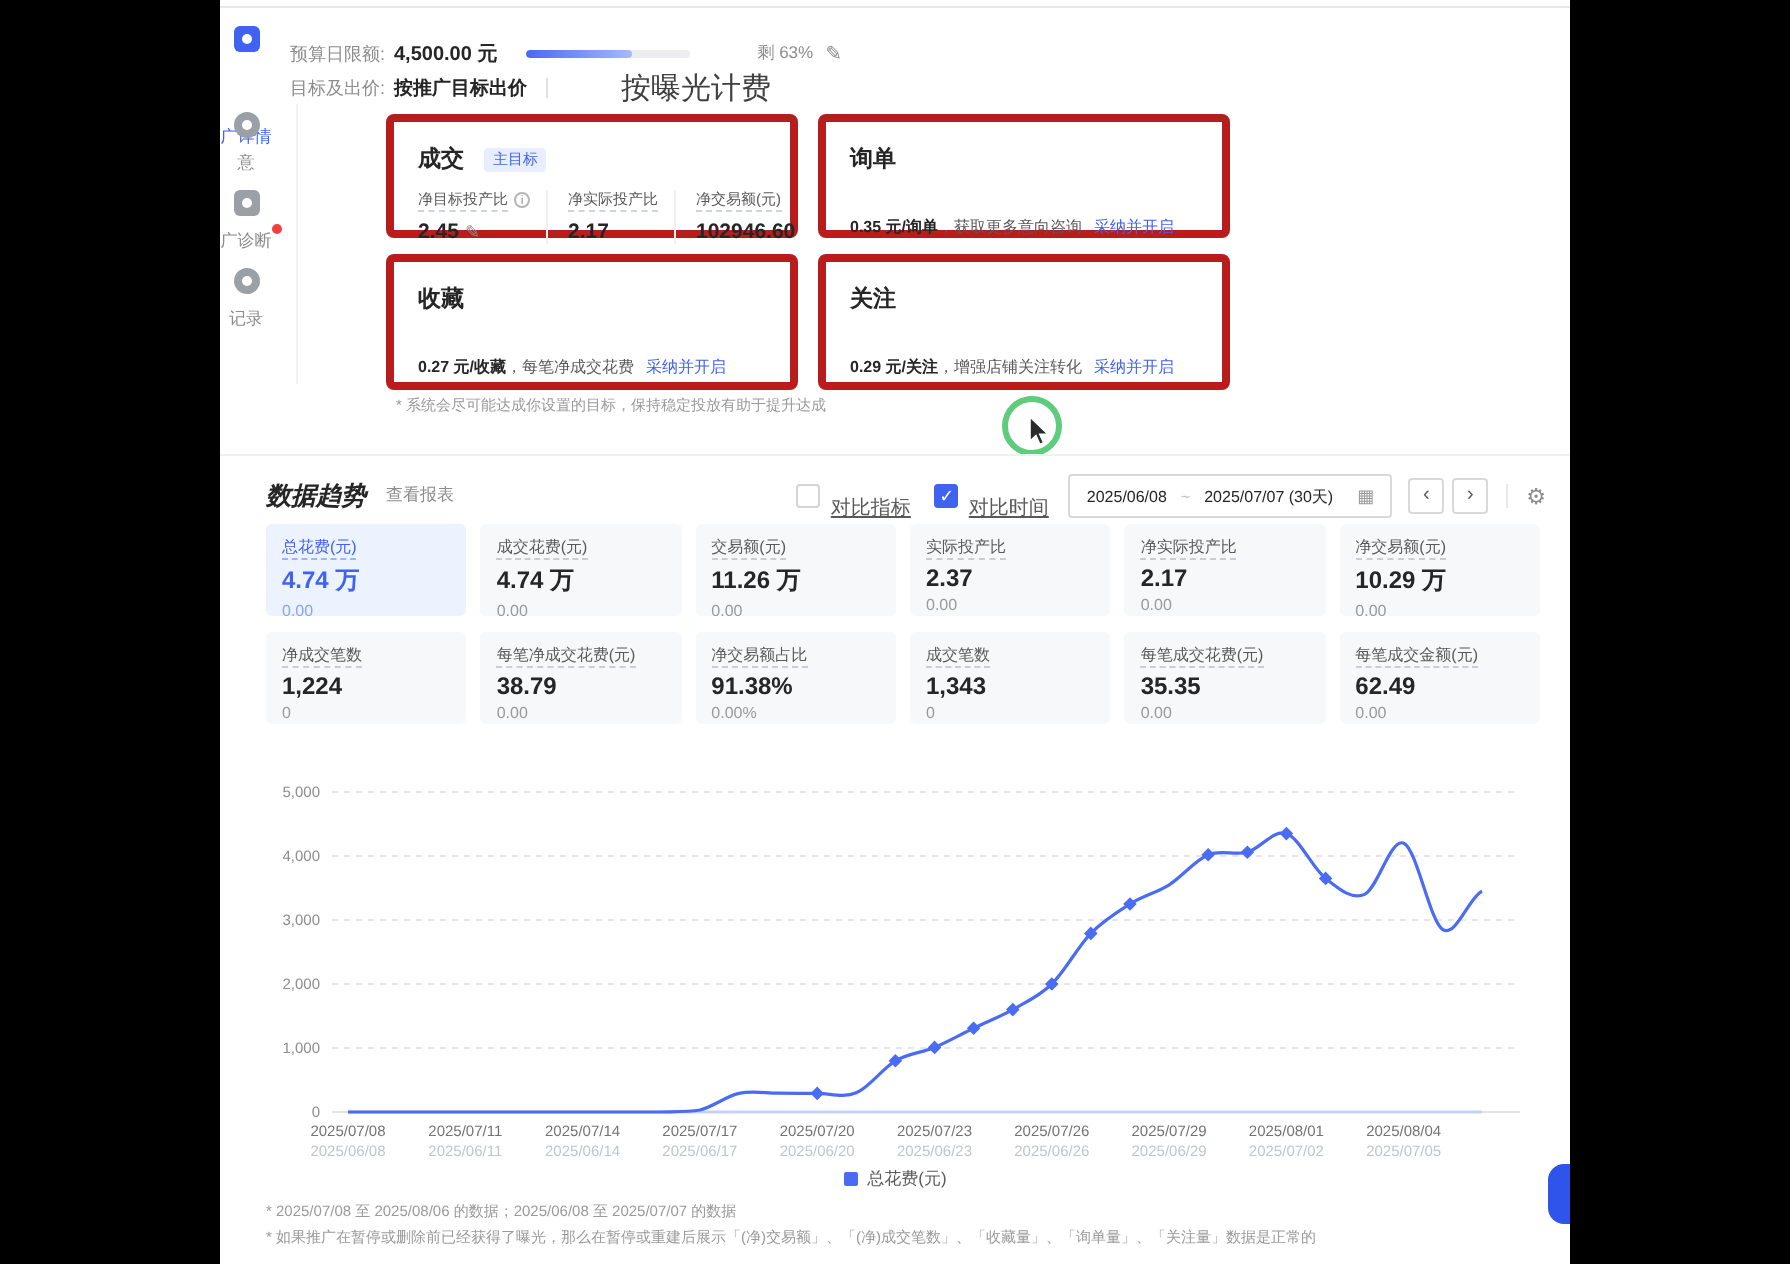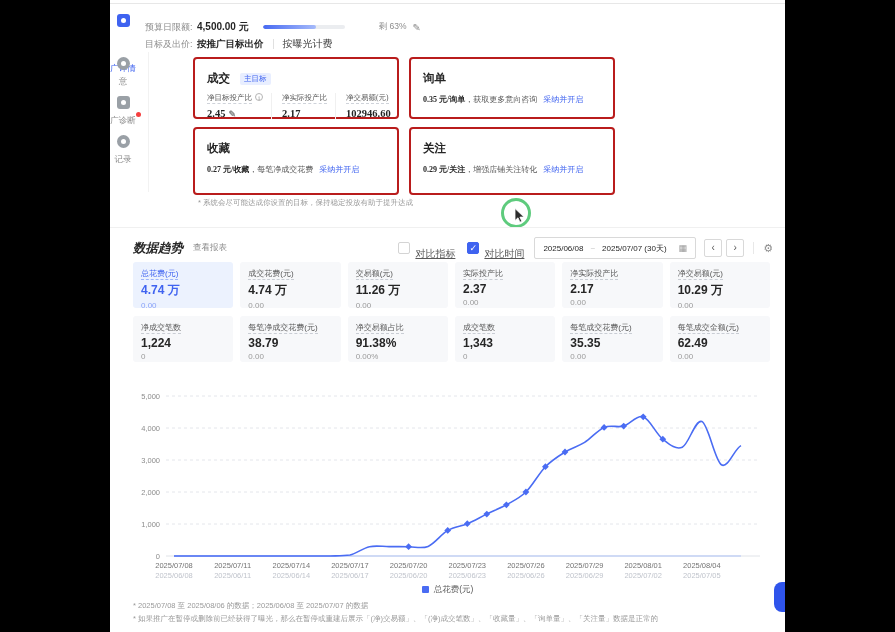--- a/index.html
+++ b/index.html
@@ -23,38 +23,38 @@
   
   .hrow { position:absolute; left:35px; display:flex; align-items:center; height:18px; }
   .hrow .lbl { width:52px; font-size:9px; color:#8c8c8c; white-space:nowrap; }
   .budget-val { font-size:10px; font-weight:bold; color:#262626; margin-right:14px; white-space:nowrap; }
   .progress { width:82px; height:4px; border-radius:2px; background:#ebedf0; overflow:hidden; }
   .progress .fill { height:100%; border-radius:2px; background:linear-gradient(90deg,#486af2,#a5bafa); }
   .remaining { font-size:8.5px; color:#8c8c8c; margin-left:34px; white-space:nowrap; }
   .pencil { font-size:10px; color:#8c8c8c; margin-left:6px; cursor:pointer; }
   .tab1 { font-size:9.5px; color:#262626; font-weight:bold; white-space:nowrap; cursor:pointer; }
   .tabsep { width:1px; height:10px; background:#e0e0e0; margin:0 9px; }
-  .tab2 { font-size:10px; color:#404040; white-space:nowrap; cursor:pointer; }
+  .tab2 { font-size:15px; color:#404040; white-space:nowrap; cursor:pointer;margin-left:28px; }
 
   
   .cards { position:absolute; left:83px; top:57px; display:grid; grid-template-columns:206px 206px; column-gap:10px; row-gap:8px; }
-  .card { border:2px solid #b91c1c; border-radius:4px; background:#fff; padding:9px 12px;font-family:Liberation Serif, serif; }
+  .card { border:4px solid #b91c1c; border-radius:4px; background:#fff; padding:9px 12px; }
   .card.h1 { height:62px; }
   .card.h2 { height:68px; }
   .card-title { font-size:11.5px; font-weight:bold; color:#262626; display:inline-block; }
   .badge { display:inline-block; font-size:7.5px; color:#3f63f0; background:#e8eeff; border-radius:2px; padding:1px 4px; margin-left:6px; vertical-align:1px; }
   .metrics { display:flex; margin-top:7px; }
   .metric { padding-right:8px; }
   .metric + .metric { border-left:1px solid #f0f0f0; padding-left:10px; }
   .m-label { font-size:7.5px; color:#595959; white-space:nowrap; }
   .m-label .u { border-bottom:1px dashed #cfd3da; padding-bottom:1px; }
   .info-i { display:inline-block; width:8px; height:8px; border:1px solid #b5b5b5; border-radius:50%; font-size:6px; color:#8c8c8c; text-align:center; line-height:8px; margin-left:3px; vertical-align:0px; }
   .m-value { font-size:10.5px; font-weight:bold; color:#262626; margin-top:5px; white-space:nowrap; }
   .m-value .pencil { font-size:9px; margin-left:3px; }
-  .card-desc { font-size:8px; color:#595959; margin-top:8px; white-space:nowrap; }
+  .card-desc { font-size:8px; color:#595959; margin-top:20px; white-space:nowrap; }
   .card-desc b { color:#262626; }
   .card-link { color:#3f63f0; margin-left:6px; cursor:pointer; }
   .cards-note { position:absolute; left:88px; top:198px; font-size:7.5px; color:#9a9a9a; }
 
   
   .click-ring { position:absolute; left:391px; top:198px; width:30px; height:30px; border:3px solid #5ecb7d; border-radius:50%; }
   .click-ring svg { position:absolute; left:10px; top:7px; }
 
   .divider { position:absolute; left:0; top:227px; width:100%; height:1px; background:#f0f0f0; }
 

